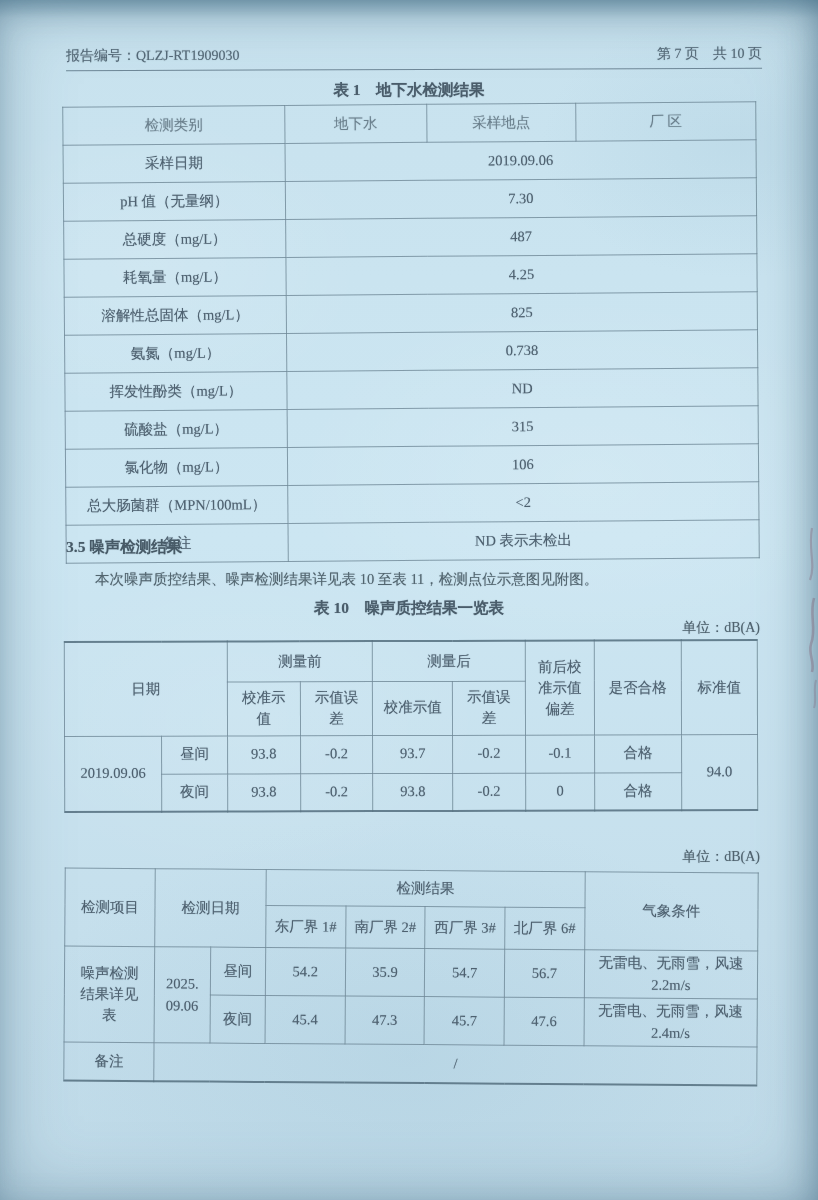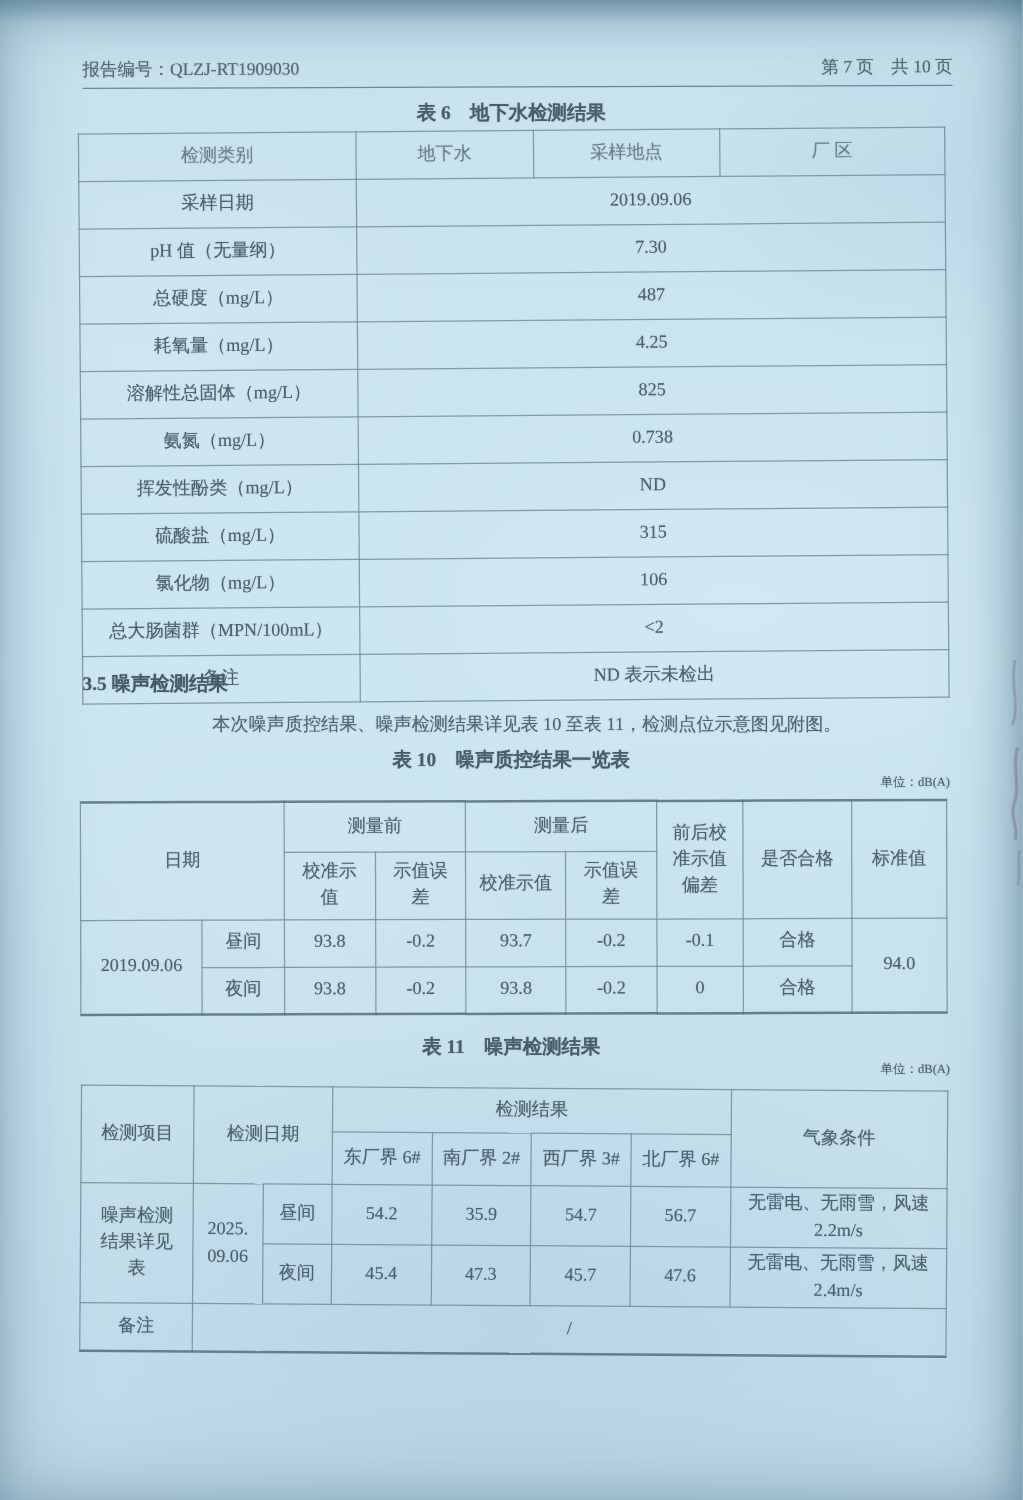--- a/index.html
+++ b/index.html
@@ -29,21 +29,21 @@
     display:flex;justify-content:space-between;align-items:flex-end;
     font-size:14px;padding-bottom:5px;
     border-bottom:1.5px solid rgba(95,120,136,.85);
     transform:rotate(-0.2deg);color:#566a78;
   }
   .title{
     position:absolute;left:0;width:100%;text-align:center;
     font-size:15.5px;font-weight:bold;color:#4a5d6b;
   }
   .unit{
-    position:absolute;right:58px;font-size:10px;color:#50636f;
+    position:absolute;right:58px;font-size:14px;color:#50636f;
   }
   .sec-h{
     position:absolute;left:66px;font-size:15.5px;font-weight:bold;color:#475a67;
   }
   .para{
     position:absolute;left:95px;right:70px;font-size:14.5px;color:#52656f;
   }
   table{
     border-collapse:collapse;table-layout:fixed;width:100%;
     font-size:14.5px;color:#4e6170;
@@ -67,21 +67,21 @@
 </head>
 <body>
 
 <div class="page">
 
   <div class="hdr txt">
     <span>报告编号：QLZJ-RT1909030</span>
     <span>第 7 页　共 10 页</span>
   </div>
 
-  <div class="title txt" style="top:80px;">表 6　地下水检测结果</div>
+  <div class="title txt" style="top:80px;">表 1　地下水检测结果</div>
 
   <div class="twrap t9" style="top:104px;transform:rotate(-0.45deg);">
     <table>
       <colgroup>
           <col style="width:32%">
           <col style="width:20.5%">
           <col style="width:21.5%">
           <col style="width:26%">
         </colgroup>
       <tbody>
@@ -133,21 +133,21 @@
       </tr>
       <tr style="height:38px;">
         <td>备注</td>
         <td colspan="3">ND 表示未检出</td>
       </tr>
     </tbody>
       </table>
   </div>
 
   <div class="sec-h txt" style="top:537px;">3.5 噪声检测结果</div>
-  <div class="para txt" style="top:570px;text-align:center;">本次噪声质控结果、噪声检测结果详见表 10 至表 11，检测点位示意图见附图。</div>
+  <div class="para txt" style="top:570px;">本次噪声质控结果、噪声检测结果详见表 10 至表 11，检测点位示意图见附图。</div>
 
   <div class="title txt" style="top:598px;">表 10　噪声质控结果一览表</div>
   <div class="unit txt" style="top:619px;">单位：dB(A)</div>
 
   <div class="twrap t10" style="top:640px;transform:rotate(-0.15deg);">
     <table>
       <colgroup>
         <col style="width:14%">
           <col style="width:9.5%">
           <col style="width:10.5%">
@@ -190,21 +190,20 @@
         <td>-0.2</td>
         <td>93.8</td>
         <td>-0.2</td>
         <td>0</td>
         <td>合格</td>
       </tr>
     </tbody>
       </table>
   </div>
 
-  <div class="title txt" style="top:827px;">表 11　噪声检测结果</div>
   <div class="unit txt" style="top:848px;">单位：dB(A)</div>
 
   <div class="twrap t11" style="top:870px;transform:rotate(0.4deg);">
     <table>
       <colgroup>
         <col style="width:13%">
           <col style="width:8%">
           <col style="width:8%">
         <col style="width:11.5%">
           <col style="width:11.5%">
@@ -213,21 +212,21 @@
         <col style="width:25%">
       </colgroup>
       <tbody>
           <tr style="height:36px;">
         <td rowspan="2">检测项目</td>
         <td rowspan="2" colspan="2">检测日期</td>
         <td colspan="4">检测结果</td>
         <td rowspan="2">气象条件</td>
       </tr>
       <tr style="height:42px;">
-        <td>东厂界 6#</td>
+        <td>东厂界 1#</td>
         <td>南厂界 2#</td>
         <td>西厂界 3#</td>
         <td>北厂界 6#</td>
       </tr>
       <tr style="height:48px;">
         <td rowspan="2" class="item-cell">噪声检测结果详见表</td>
         <td rowspan="2"><span>2025.</span><br><span>09.06</span></td>
         <td>昼间</td>
         <td>54.2</td>
         <td>35.9</td>

